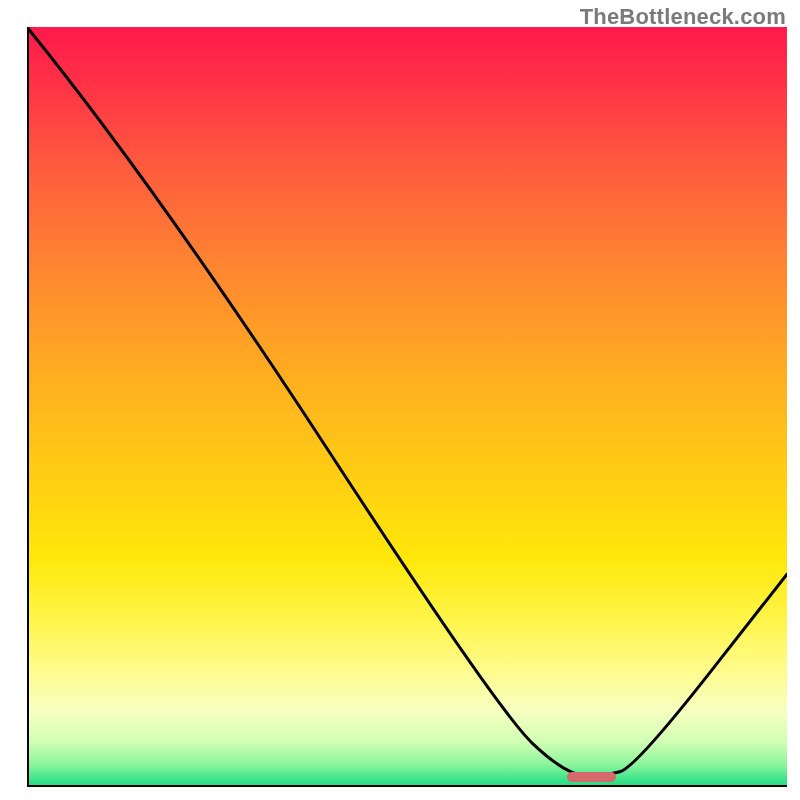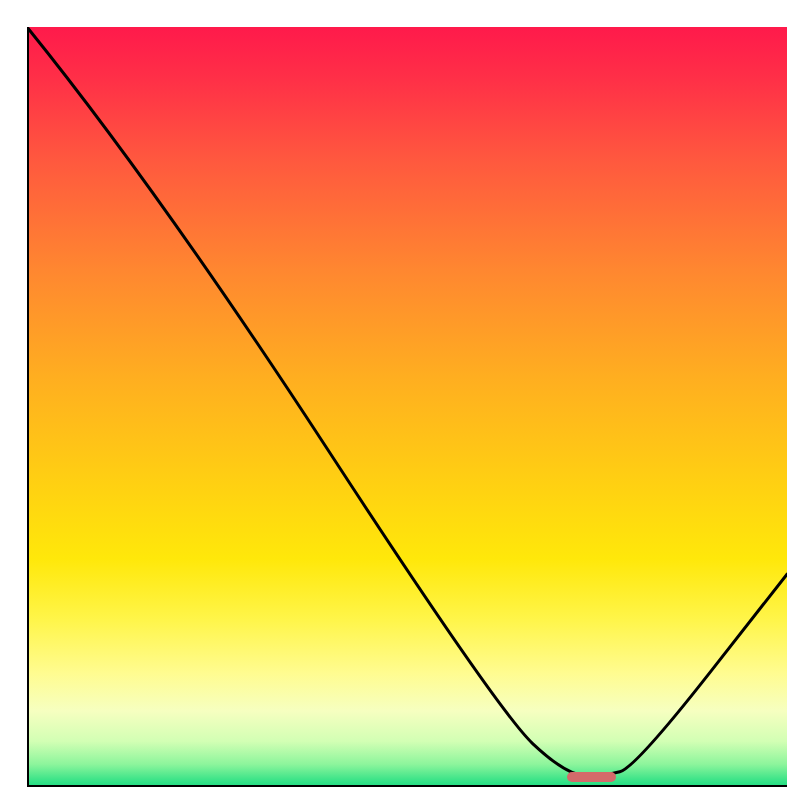--- a/index.html
+++ b/index.html
@@ -73,20 +73,21 @@
     height: 10px;
     border-radius: 5px;
     background: #d46a6a;
   }
 </style>
 </head>
 <body>
 
 <div class="chart-wrap">
 
+  <div class="watermark">TheBottleneck.com</div>
 
   <div class="plot-area">
     <div class="gradient-bg"></div>
 
     <svg class="curve-svg" viewBox="0 0 760 760" preserveAspectRatio="none">
       <path id="curve-path" fill="none" stroke="#000000" stroke-width="3" stroke-linejoin="round" stroke-linecap="round" d="M 0 0 Q 129.20000000000002 159.60000000000002 300.2 421.8 Q 471.2 684 505.4 716.3 Q 539.6 748.6 558.6 748.6 Q 577.6 748.6 592.8 744.8 Q 608 741 684 644.1 L 760 547.2"></path>
     </svg>
 
     <div id="marker" class="marker" style="left: 539.6px; width: 49.4px; top: 745.12px; background: rgb(212, 106, 106);"></div>
 

